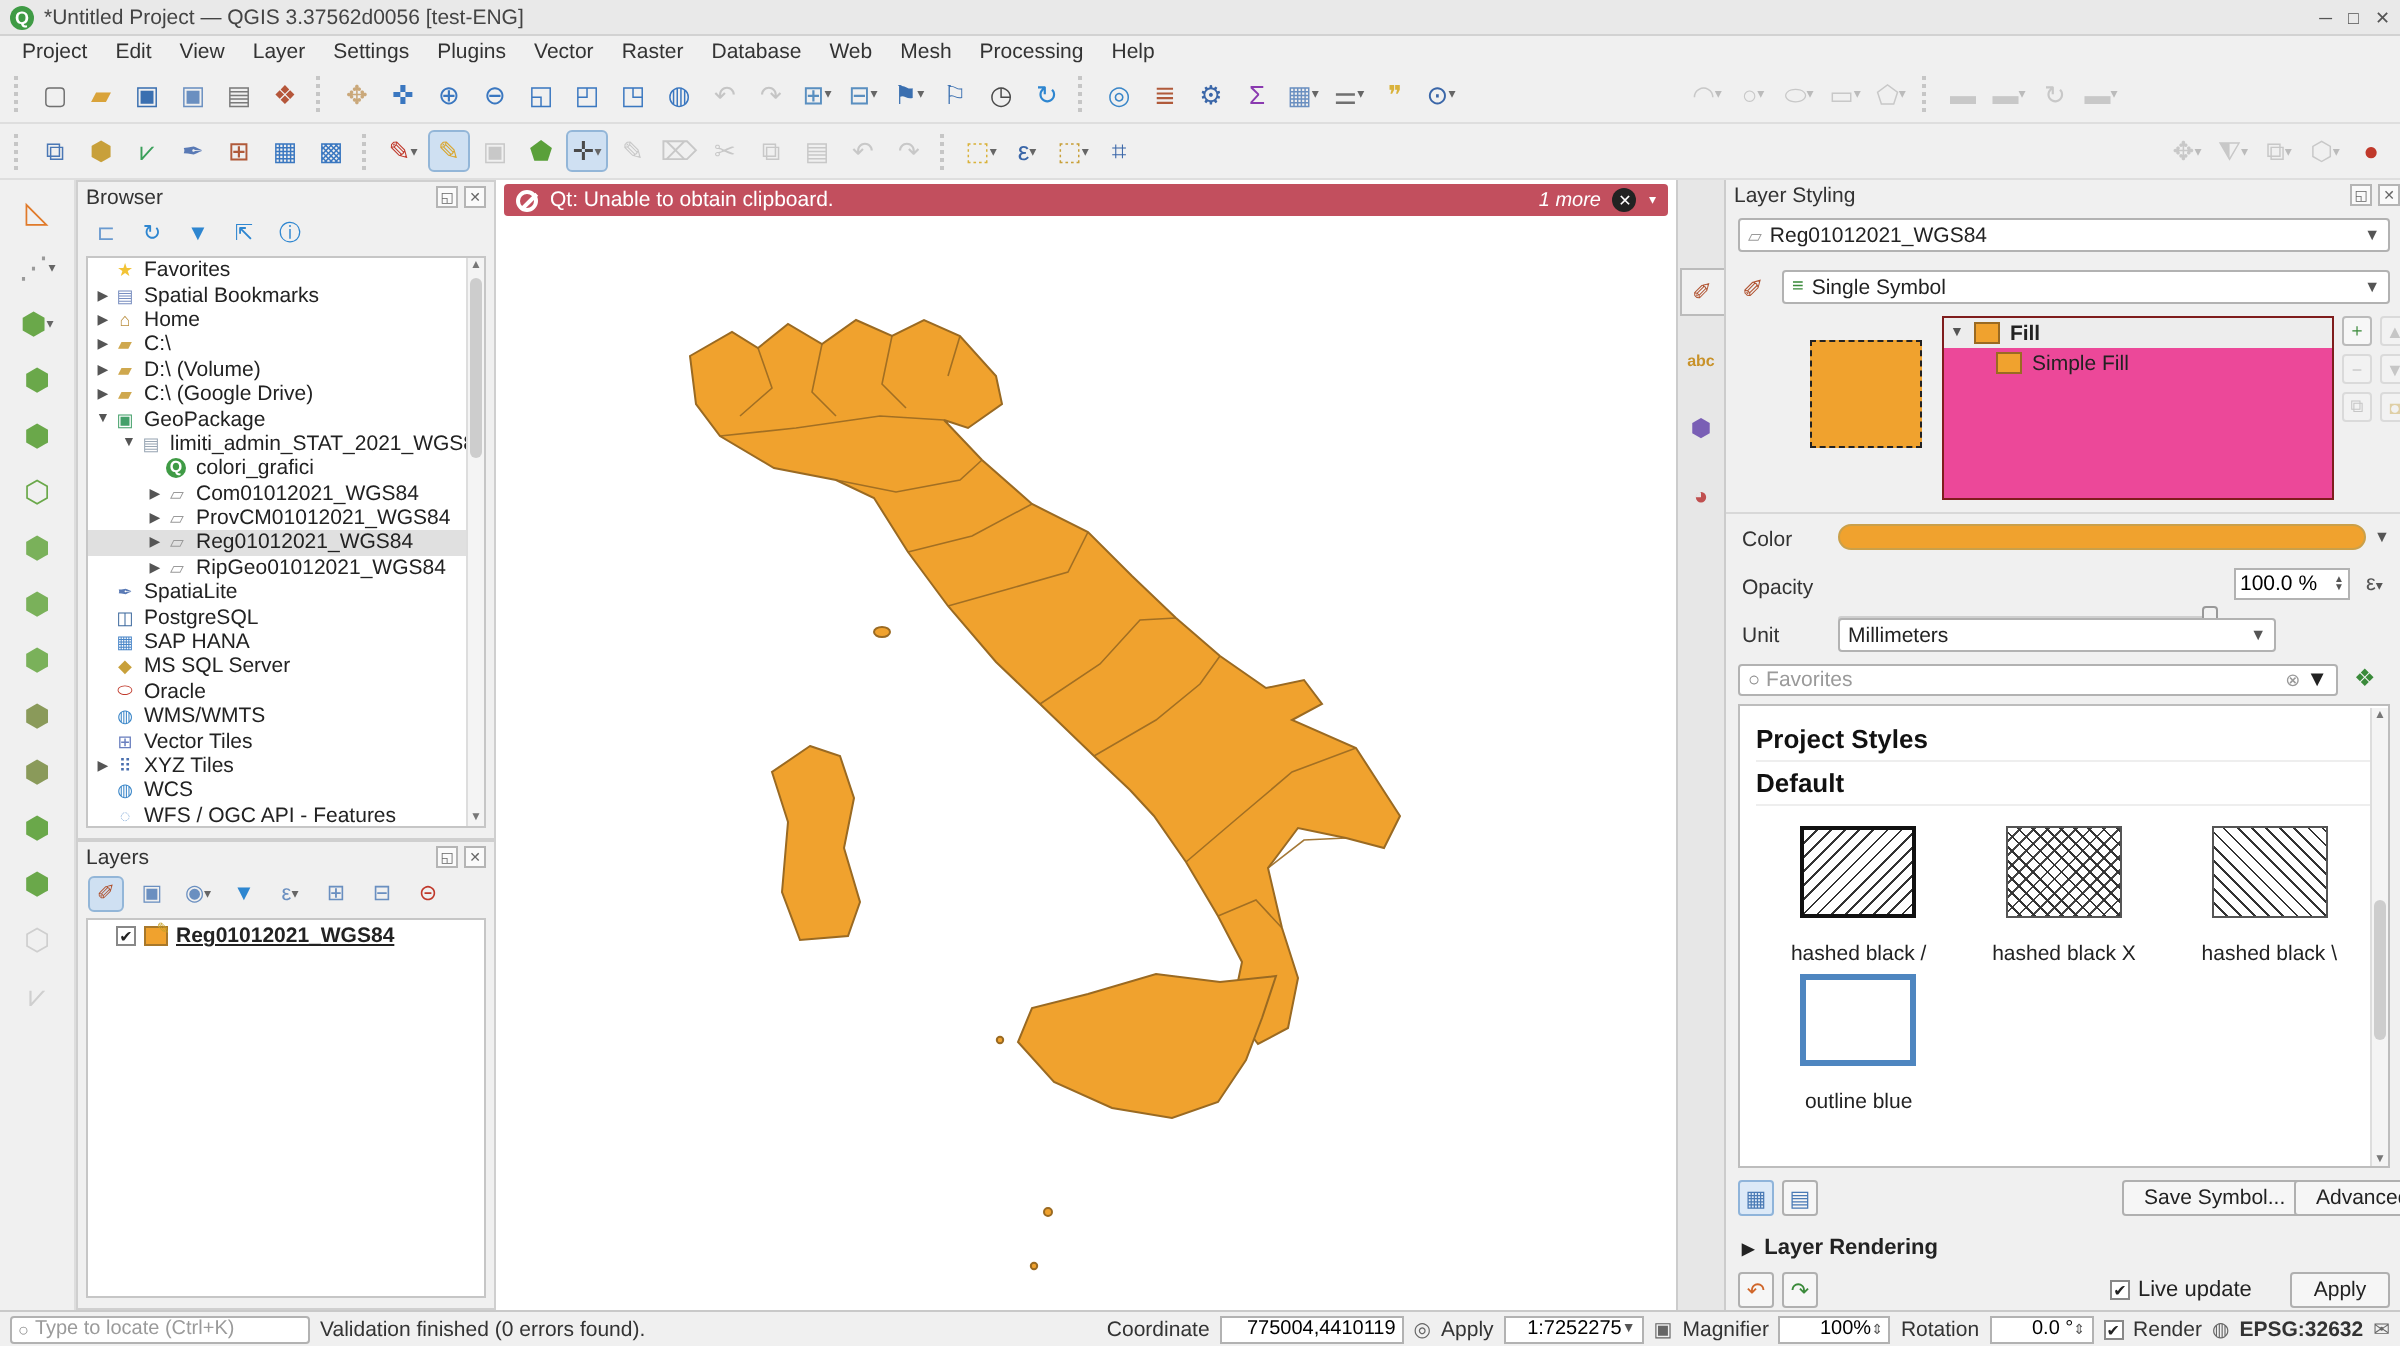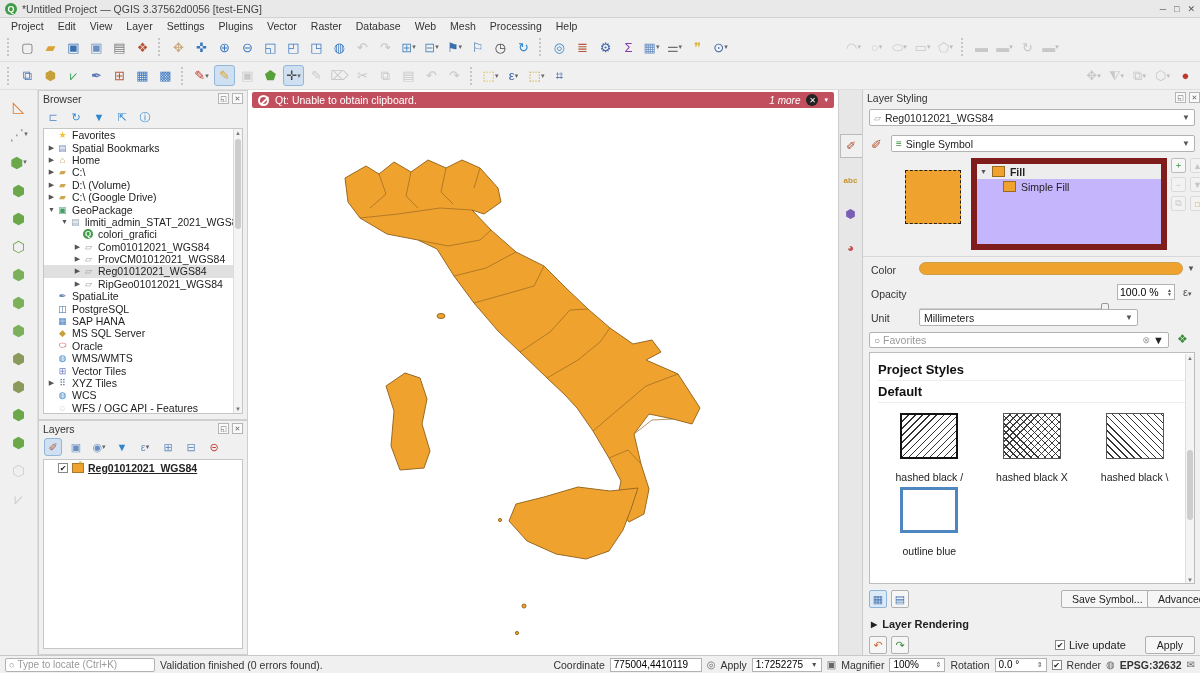--- a/index.html
+++ b/index.html
@@ -73,21 +73,21 @@
   .stab{width:22px;height:24px;display:flex;align-items:center;justify-content:center;font-size:12px}
   .stab.active{background:#f0f0f0;border:1px solid #bbb;border-right:none}
   .stab .abc{font-size:8px;font-weight:bold;color:#c8922a}
 
   
   #styling{position:absolute;left:862px;top:90px;width:338px;height:565px;background:#f0f0f0;border-left:1px solid #ccc}
   .combo{background:#fff;border:1px solid #b2b2b2;border-radius:2px;height:17px;display:flex;align-items:center;padding:0 4px;gap:4px;font-size:10.5px}
   .combo .cdd{margin-left:auto;font-size:8px;color:#555}
   .abs{position:absolute}
   .swatch-big{background:var(--orange);border:1px dashed #222}
-  .symtreebox{background:#c4b5fd;border:6px solid #7f1d1d}
+  .symtreebox{background:#ec4899;border:1px solid #7f1d1d}
   .symrow{display:flex;align-items:center;gap:5px;height:15px;padding:1px 3px;font-size:10.5px}
   .symrow.rootsel{background:#ededed}
   .mini-swatch{width:13px;height:11px;background:var(--orange);border:1px solid #9a6a22;flex:0 0 auto}
   .sbtn{width:15px;height:15px;border:1px solid #bbb;background:#f7f7f7;border-radius:2px;display:flex;align-items:center;justify-content:center;font-size:9px}
   .sbtn.disabled{opacity:.4}
   .flabel{font-size:10.5px;color:#333}
   .colorbar{background:var(--orange);border:1px solid #caa04a;border-radius:7px;height:13px}
   .slider-track{height:3px;background:#cfcfcf;border-radius:2px;position:relative}
   .slider-handle{position:absolute;top:-5px;width:8px;height:13px;background:#f2f2f2;border:1px solid #999;border-radius:2px}
   .spin{background:#fff;border:1px solid #b2b2b2;height:16px;display:flex;align-items:center;font-size:10.5px;padding:0 2px}
@@ -110,21 +110,21 @@
   .viewbtn{width:18px;height:18px;border:1px solid #b0b0b0;border-radius:2px;background:#f6f6f6;display:flex;align-items:center;justify-content:center;font-size:11px;color:#4a7ab5}
   .viewbtn.active{background:#dce9f7;border-color:#8fb4da}
   .lrhead{font-size:11px;font-weight:bold;color:#222;display:flex;align-items:center;gap:5px}
   .lrhead .arr{font-size:8px}
 
   
   #statusbar{position:absolute;left:0;bottom:0;width:1200px;height:18px;background:#f0f0f0;border-top:1px solid #c9c9c9;display:flex;align-items:center;padding:0 5px;gap:5px;font-size:10.5px;color:#333}
   .locate{background:#fff;border:1px solid #b2b2b2;border-radius:2px;height:14px;width:150px;display:flex;align-items:center;padding:0 3px;gap:3px}
   .locate input{border:none;outline:none;flex:1;font:inherit;font-size:10px;background:transparent}
   .sfield{background:#fff;border:1px solid #b2b2b2;height:14px;display:flex;align-items:center;padding:0 3px;font-size:10px}
-  .sfield input{border:none;outline:none;font:inherit;font-size:10px;width:100%;background:transparent;text-align:left}
+  .sfield input{border:none;outline:none;font:inherit;font-size:10px;width:100%;background:transparent;text-align:right}
   .sico{font-size:10px;color:#666}
   ::placeholder{color:#9a9a9a}
 </style>
 </head>
 <body>
 
 <div class="titlebar">
   <div class="qlogo">Q</div>
   <span class="title-text">*Untitled Project — QGIS 3.37562d0056 [test-ENG]</span>
   <div class="win-ctl">

